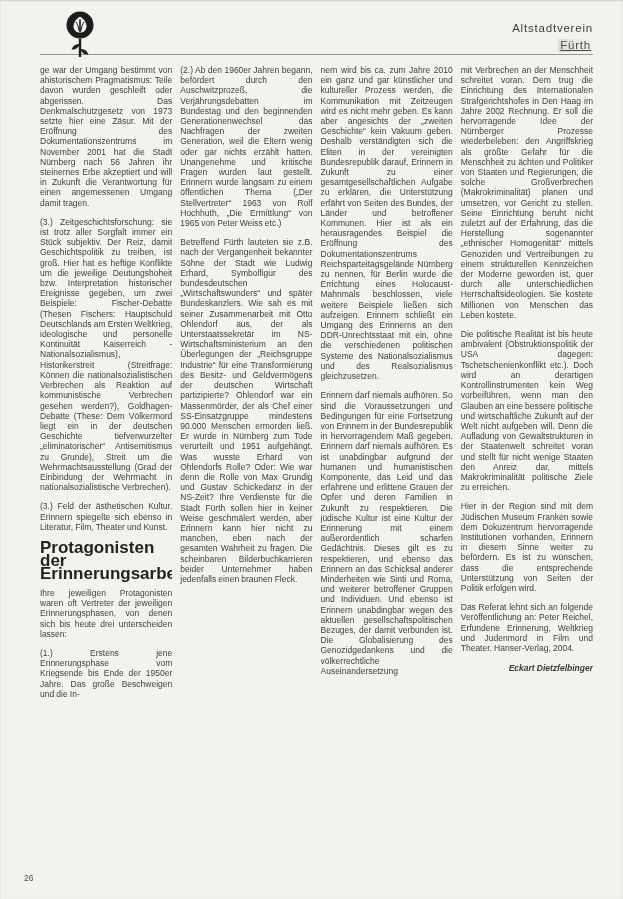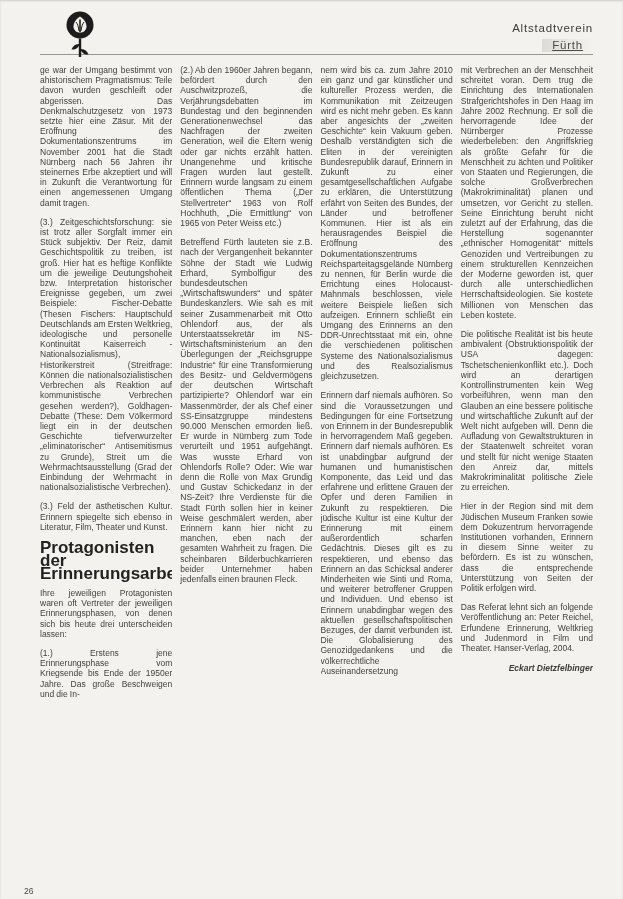--- a/index.html
+++ b/index.html
@@ -19,21 +19,21 @@
     padding:8px 30px 0 42px;height:52px;box-sizing:border-box;margin-left:20px;
   }
   .logo{width:36px;height:48px;margin-top:2px;}
   .org{text-align:right;padding-top:14px;}
   .org .line1{
     font-size:11.5px;letter-spacing:.8px;color:#3c3c3c;line-height:13px;
   }
   .org .line2{
     font-size:11.5px;letter-spacing:.8px;color:#4a4a48;line-height:13px;
     background:linear-gradient(90deg, rgba(200,200,196,.55), rgba(200,200,196,0));
-    display:inline-block;padding:0 10px;text-decoration:underline;
+    display:inline-block;padding:0 2px;text-decoration:underline;
   }
   .rule{
     border:none;border-top:1px solid #97968f;
     margin:2px 30px 0 40px;height:0;
   }
   main.columns{
     display:flex;gap:8px;
     padding:10px 30px 0 40px;
     height:812px;box-sizing:border-box;overflow:hidden;
   }
@@ -45,21 +45,21 @@
   }
   .col p{margin:0 0 9px 0;}
   .col h2{
     font-size:17px;line-height:13px;font-weight:bold;color:#222;
     margin:9px 0 8px 0;text-align:left;
   }
   .col p.author{
     text-align:right;font-style:italic;font-weight:bold;color:#3a3a3a;margin-top:10px;
   }
   .pageno{
-    position:absolute;left:24px;bottom:3px;font-size:8.5px;color:#4a4a4a;
+    position:absolute;left:24px;bottom:16px;font-size:8.5px;color:#4a4a4a;
   }
 </style>
 </head>
 <body>
 
 <div class="page">
 
   <header class="masthead">
     <div class="logo">
       <svg width="36" height="48" viewBox="0 0 36 48" aria-hidden="true">

